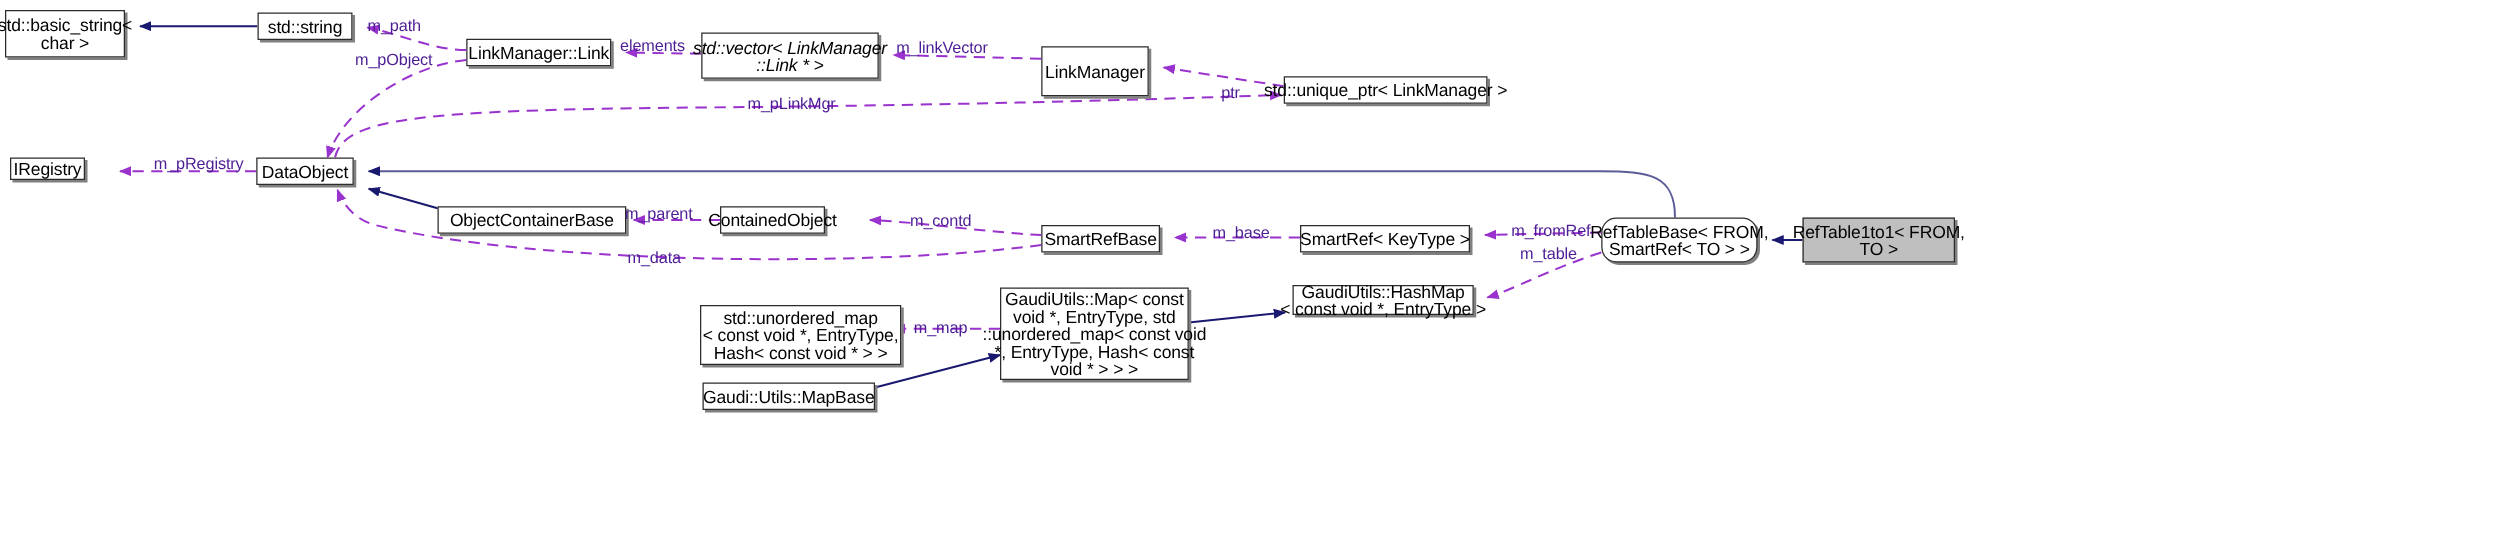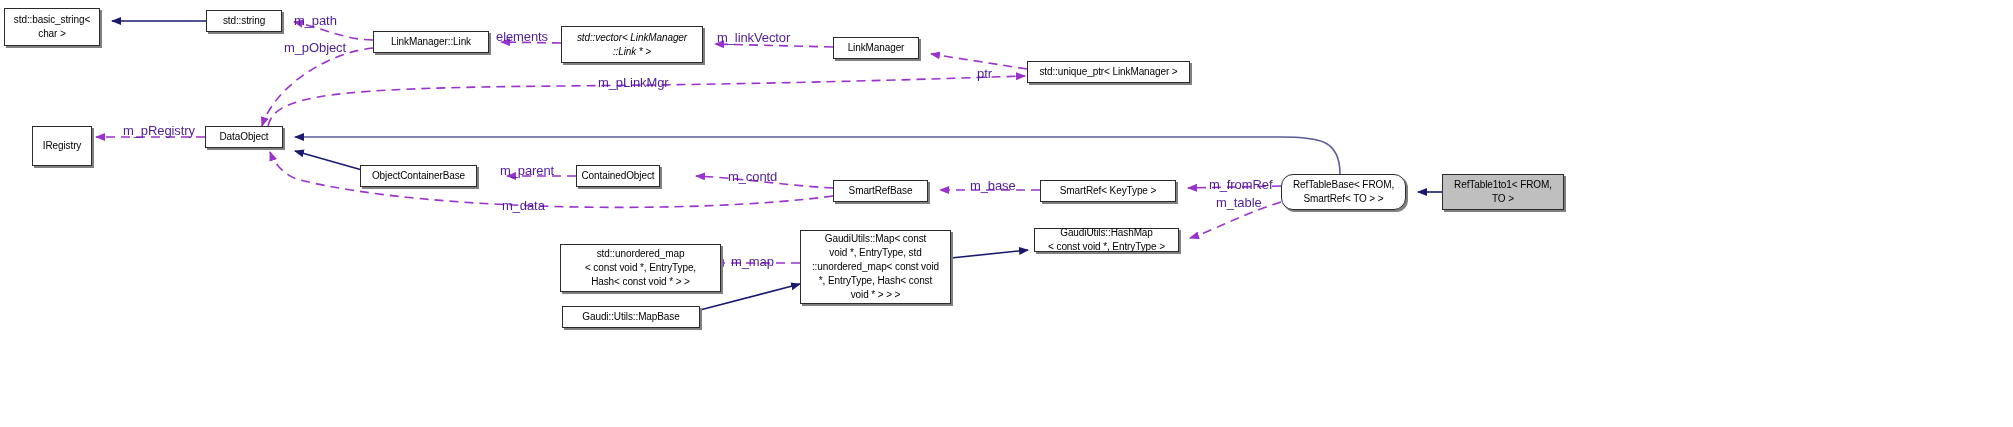--- a/index.html
+++ b/index.html
@@ -20,21 +20,21 @@
   }
   .node{
     position:absolute;
     box-sizing:border-box;
     background:#ffffff;
     border:1px solid #2b2b2b;
     display:flex;
     align-items:center;
     justify-content:center;
     text-align:center;
-    font-size:10px;
+    font-size:14px;
     line-height:14px;
     color:#000000;
     white-space:pre;
     box-shadow:2px 2px 0 0 #808080;
     padding:1px 4px;
     letter-spacing:-0.1px;
   }
   .node.focus{
     background:#bfbfbf;
     border:1px solid #2b2b2b;
@@ -145,25 +145,25 @@
     </g>
   </svg>
 
   <div id="nodes-layer">
       <div class="node" style="left: 4px; top: 8px; width: 96px; height: 38px;">std::basic_string&lt;
 char &gt;</div>
       <div class="node" style="left: 206px; top: 10px; width: 76px; height: 22px;">std::string</div>
       <div class="node" style="left: 373px; top: 31px; width: 116px; height: 22px;">LinkManager::Link</div>
       <div class="node" style="left: 561px; top: 26px; width: 142px; height: 37px; font-style: italic;">std::vector&lt; LinkManager
 ::Link * &gt;</div>
-      <div class="node" style="left: 833px; top: 37px; width: 86px; height: 22px;">LinkManager</div>
+      <div class="node" style="left: 833px; top: 37px; width: 86px; height: 40px;">LinkManager</div>
       <div class="node" style="left: 1027px; top: 61px; width: 163px; height: 22px;">std::unique_ptr&lt; LinkManager &gt;</div>
-      <div class="node" style="left: 32px; top: 126px; width: 60px; height: 40px;">IRegistry</div>
+      <div class="node" style="left: 8px; top: 126px; width: 60px; height: 18px;">IRegistry</div>
       <div class="node" style="left: 205px; top: 126px; width: 78px; height: 22px;">DataObject</div>
-      <div class="node" style="left: 360px; top: 165px; width: 117px; height: 22px;">ObjectContainerBase</div>
+      <div class="node" style="left: 350px; top: 165px; width: 151px; height: 22px;">ObjectContainerBase</div>
       <div class="node" style="left: 576px; top: 165px; width: 84px; height: 22px;">ContainedObject</div>
       <div class="node" style="left: 833px; top: 180px; width: 95px; height: 22px; text-align: right;">SmartRefBase</div>
       <div class="node" style="left: 1040px; top: 180px; width: 136px; height: 22px;">SmartRef&lt; KeyType &gt;</div>
       <div class="node" style="left: 1281px; top: 174px; width: 125px; height: 36px; border-radius: 12px;">RefTableBase&lt; FROM,
 SmartRef&lt; TO &gt; &gt;</div>
       <div class="node focus" style="left: 1442px; top: 174px; width: 122px; height: 36px;">RefTable1to1&lt; FROM,
 TO &gt;</div>
       <div class="node" style="left: 1034px; top: 228px; width: 145px; height: 24px;">GaudiUtils::HashMap
 &lt; const void *, EntryType &gt;</div>
       <div class="node" style="left: 800px; top: 230px; width: 151px; height: 74px;">GaudiUtils::Map&lt; const

